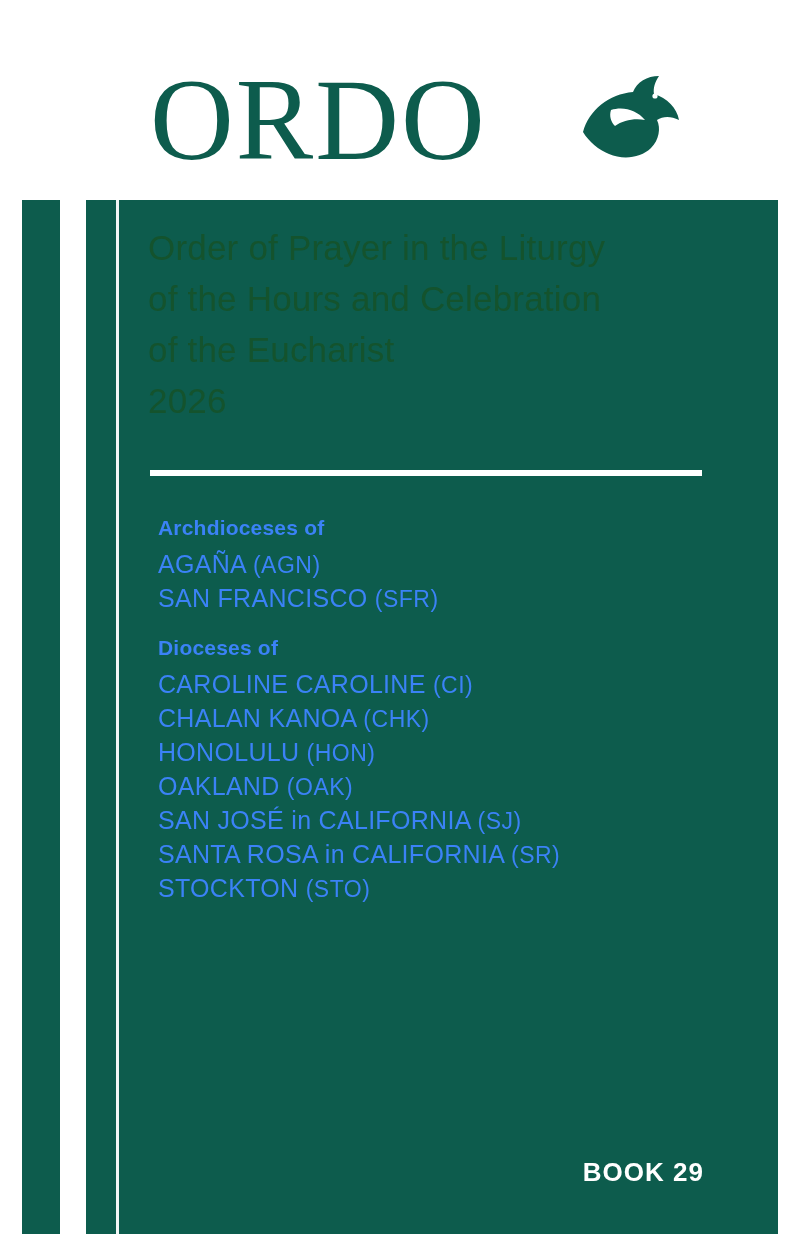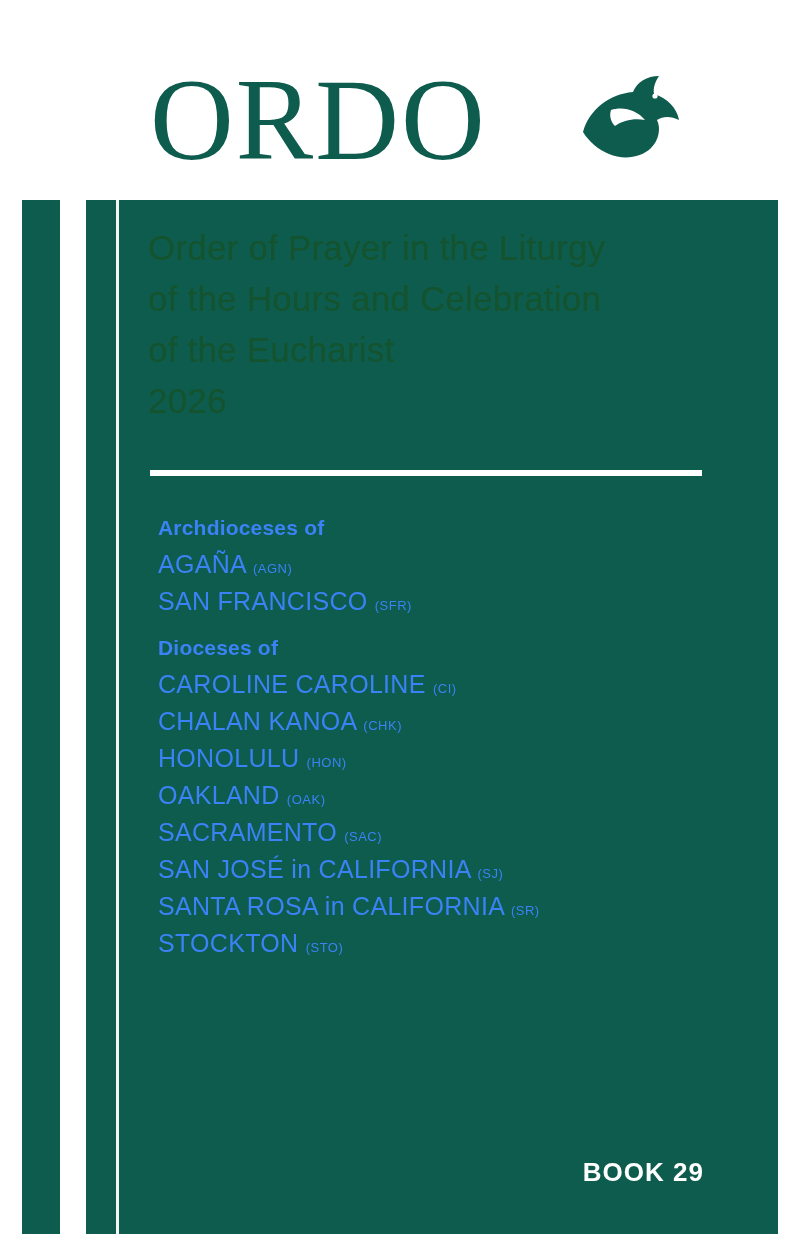--- a/index.html
+++ b/index.html
@@ -124,21 +124,21 @@
     margin: 0 0 8px 0;
     letter-spacing: 0.2px;
   }
   .entry {
     font-size: 25px;
     line-height: 33px;
     letter-spacing: 0.3px;
     white-space: nowrap;
   }
   .entry .abbr {
-    font-size: 13px;
+    font-size: 23px;
     letter-spacing: 0.5px;
   }
 
   
   .book-no {
     position: absolute;
     right: 96px;
     bottom: 46px;
     color: #ffffff;
     font-size: 26px;
@@ -200,24 +200,20 @@
     </div>
     <div class="entry">
       <span>HONOLULU</span>
       <span class="abbr">(HON)</span>
     </div>
     <div class="entry">
       <span>OAKLAND</span>
       <span class="abbr">(OAK)</span>
     </div>
     <div class="entry">
-      <span>SACRAMENTO</span>
-      <span class="abbr">(SAC)</span>
-    </div>
-    <div class="entry">
       <span>SAN JOSÉ in CALIFORNIA</span>
       <span class="abbr">(SJ)</span>
     </div>
     <div class="entry">
       <span>SANTA ROSA in CALIFORNIA</span>
       <span class="abbr">(SR)</span>
     </div>
     <div class="entry">
       <span>STOCKTON</span>
       <span class="abbr">(STO)</span>

